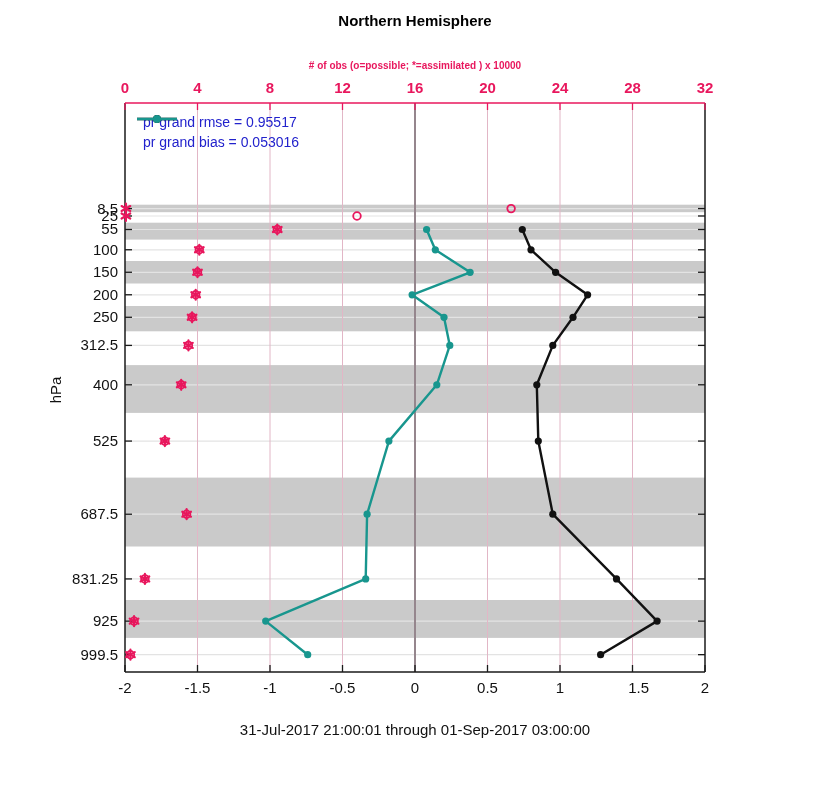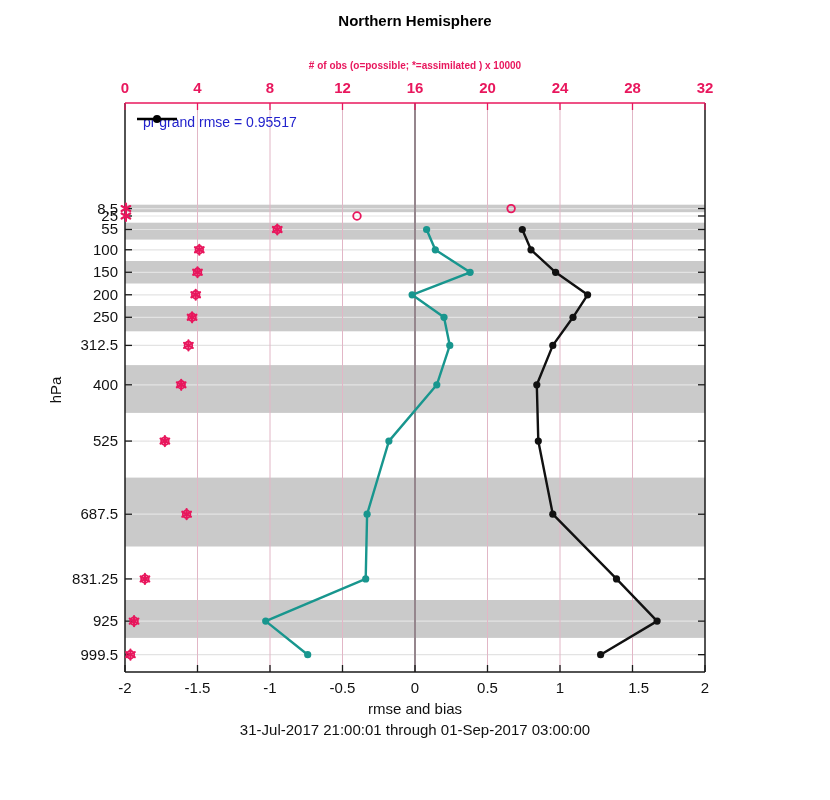--- a/index.html
+++ b/index.html
@@ -209,28 +209,34 @@
         <line x1="1.1075" y1="554.1689082278481" x2="9.7675" y2="549.1689082278481" stroke="#e8175d" stroke-width="2.2" stroke-linecap="round"></line>
       </svg>
     <div class="legend">
       <div class="legend-row">
         <svg class="legend-swatch" width="42" height="14">
           <line x1="1" y1="7" x2="41" y2="7" stroke-width="2.5" stroke="#000000"></line>
           <circle cx="21" cy="7" r="4" fill="#000000"></circle>
         </svg>
         <span class="legend-text" style="color: rgb(34, 34, 204);">pr grand rmse = 0.95517</span>
       </div>
+      <div class="legend-row">
+        <svg class="legend-swatch" width="42" height="14">
+          <line x1="1" y1="7" x2="41" y2="7" stroke-width="2.5" stroke="#18968e"></line>
+          <circle cx="21" cy="7" r="4" fill="#18968e"></circle>
+        </svg>
+        <span class="legend-text" style="color: rgb(34, 34, 204);">pr grand bias = 0.053016</span>
+      </div>
     </div>
   </div>
 
   <div id="left-ticks"></div>
   <div class="ylab">hPa</div>
 
   <div id="bottom-ticks"></div>
-  <div class="xlab">rmse and bias</div>
 
   <div class="daterange">31-Jul-2017 21:00:01 through 01-Sep-2017 03:00:00</div>
 
 <div class="ticklab toptick" style="left: 103px; top: 79px; width: 44px; color: rgb(232, 23, 93);">0</div>
     <div class="ticklab toptick" style="left: 175.5px; top: 79px; width: 44px; color: rgb(232, 23, 93);">4</div>
     <div class="ticklab toptick" style="left: 248px; top: 79px; width: 44px; color: rgb(232, 23, 93);">8</div>
     <div class="ticklab toptick" style="left: 320.5px; top: 79px; width: 44px; color: rgb(232, 23, 93);">12</div>
     <div class="ticklab toptick" style="left: 393px; top: 79px; width: 44px; color: rgb(232, 23, 93);">16</div>
     <div class="ticklab toptick" style="left: 465.5px; top: 79px; width: 44px; color: rgb(232, 23, 93);">20</div>
     <div class="ticklab toptick" style="left: 538px; top: 79px; width: 44px; color: rgb(232, 23, 93);">24</div>

